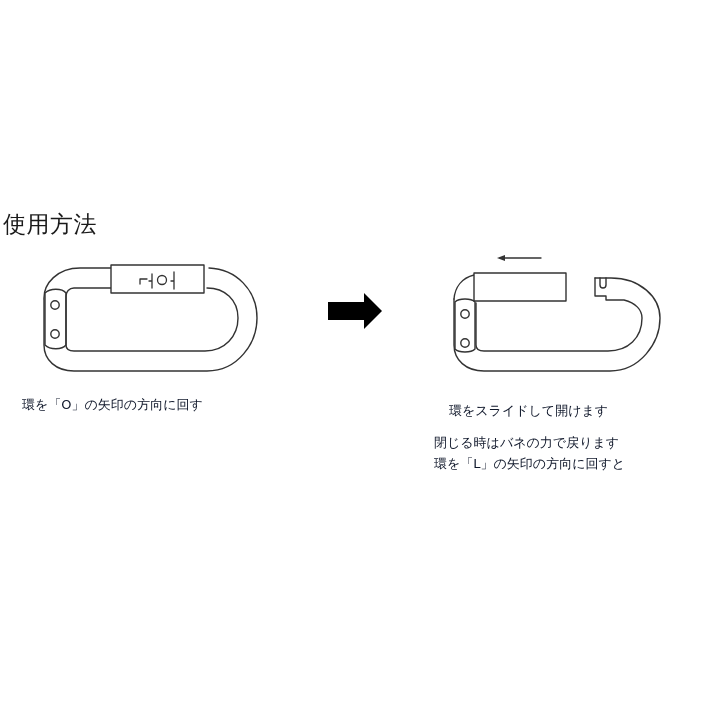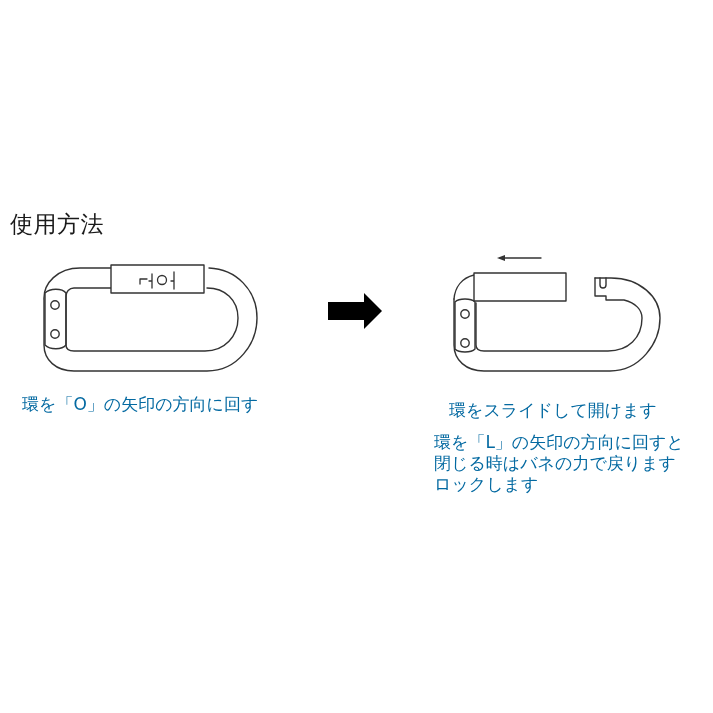--- a/index.html
+++ b/index.html
@@ -16,33 +16,32 @@
       color: #1a1a1a;
     }
     .heading {
       position: absolute;
       left: 3px;
       top: 208px;
       font-size: 23px;
       line-height: 32px;
       letter-spacing: 0.5px;
       white-space: nowrap;
-      margin-left: 7px;
     }
     .diagram {
       position: absolute;
       left: 0;
       top: 0;
     }
     .caption {
       position: absolute;
-      font-size: 17px;
+      font-size: 13px;
       line-height: 21px;
       white-space: nowrap;
-      color: #0369a1;
+      color: #0f172a;
     }
     .caption-left {
       left: 22px;
       top: 394px;
     }
     .caption-right-1 {
       left: 449px;
       top: 400px;
     }
     .caption-right-2 {
@@ -126,16 +125,15 @@
   </g>
 
   <path d="M 328 302 L 364 302 L 364 293 L 382 311 L 364 329 L 364 320 L 328 320 Z" fill="#000" stroke="none"></path>
 </svg>
 
 <div class="caption caption-left">環を「O」の矢印の方向に回す</div>
 
 <div class="caption caption-right-1">環をスライドして開けます</div>
 
 <div class="caption caption-right-2">
+  <div>閉じる時はバネの力で戻ります</div>
   <div>環を「L」の矢印の方向に回すと</div>
-  <div>閉じる時はバネの力で戻ります</div>
-  <div>ロックします</div>
 </div>
 
 </body></html>

